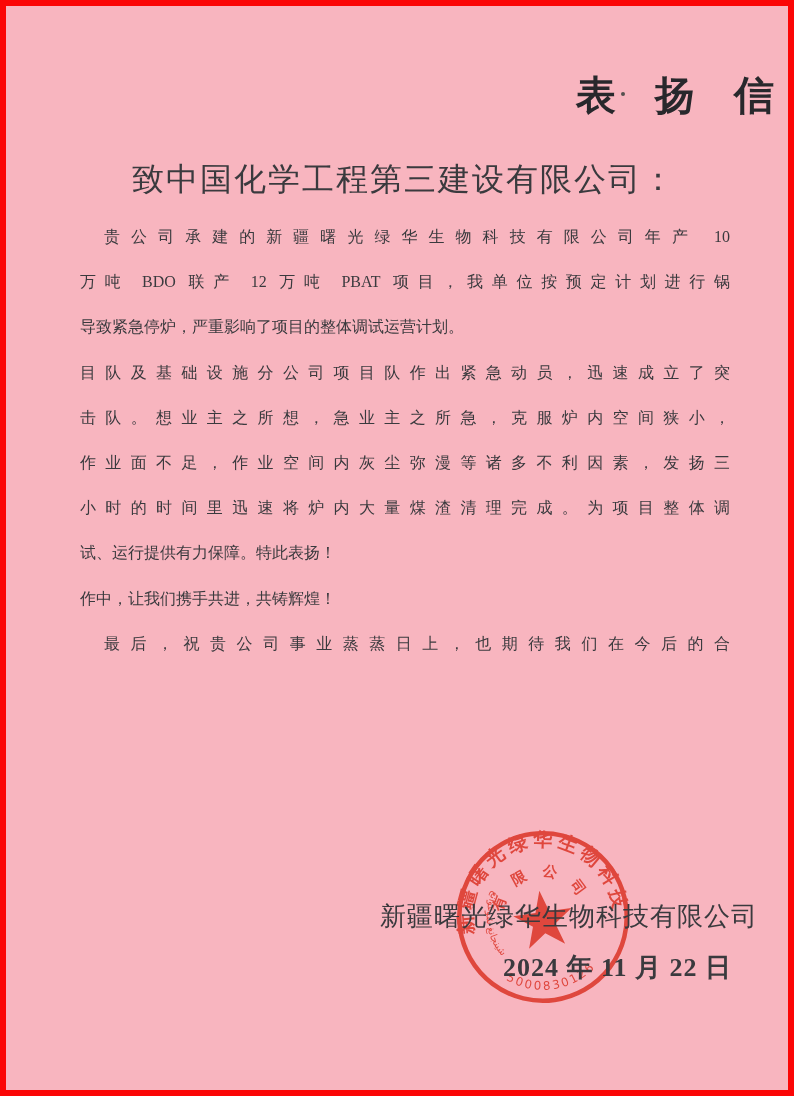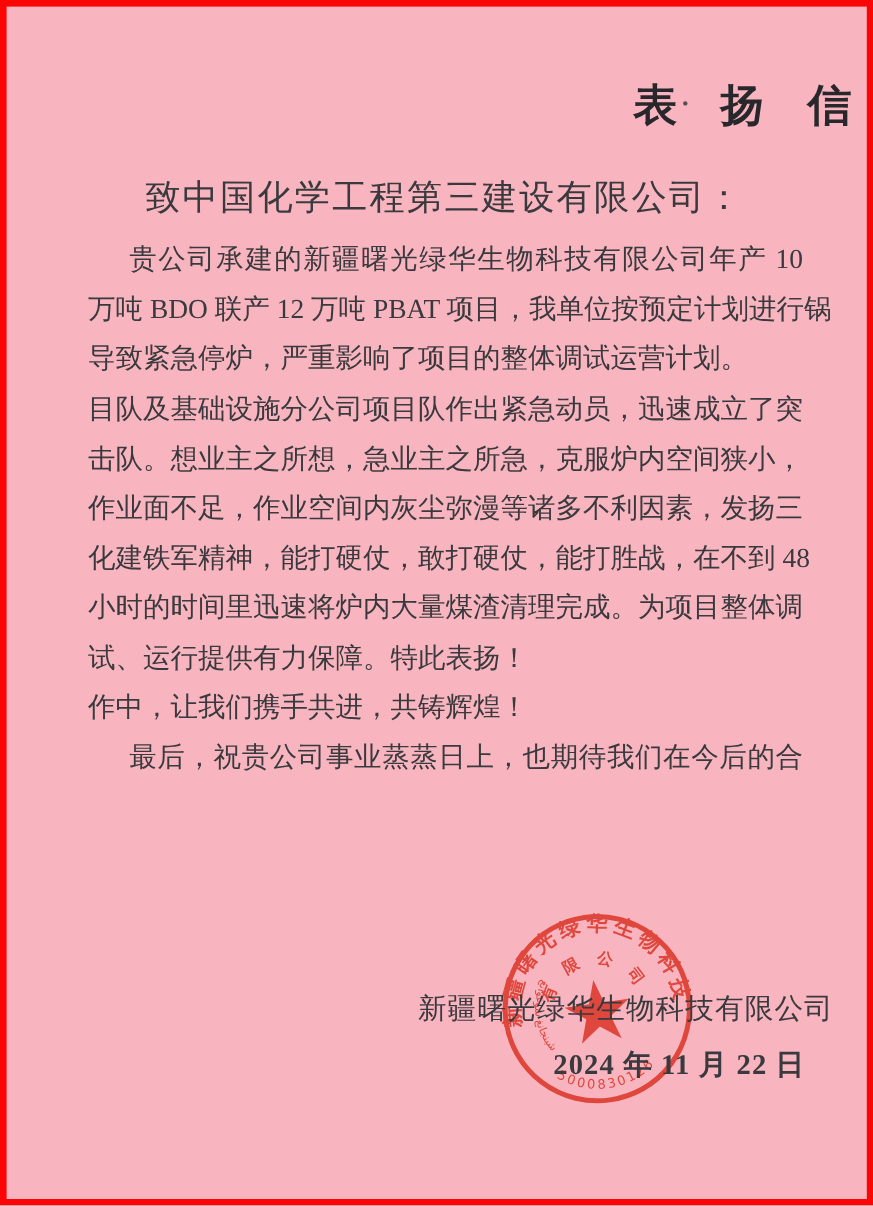--- a/index.html
+++ b/index.html
@@ -48,21 +48,21 @@
     left: 86px;
     font-size: 32px;
     letter-spacing: 2px;
     margin-left: 40px;
   }
   .body-lines {
     position: absolute;
     top: 208px;
     left: 74px;
     width: 650px;
-    font-size: 25px;
+    font-size: 16px;
   }
   .line {
     height: 45.2px;
     line-height: 45.2px;
     text-align: justify;
     text-align-last: justify;
     white-space: nowrap;
   }
   .line.indent { text-indent: 1.5em; }
   .line.para-end { text-align-last: left; }
@@ -107,21 +107,20 @@
 
   <div class="salutation">致中国化学工程第三建设有限公司：</div>
 
   <div class="body-lines">
     <div class="line indent">贵公司承建的新疆曙光绿华生物科技有限公司年产 10</div>
     <div class="line">万吨 BDO 联产 12 万吨 PBAT 项目，我单位按预定计划进行锅</div>
     <div class="line para-end">导致紧急停炉，严重影响了项目的整体调试运营计划。</div>
     <div class="line">目队及基础设施分公司项目队作出紧急动员，迅速成立了突</div>
     <div class="line">击队。想业主之所想，急业主之所急，克服炉内空间狭小，</div>
     <div class="line">作业面不足，作业空间内灰尘弥漫等诸多不利因素，发扬三</div>
-    <div class="line">化建铁军精神，能打硬仗，敢打硬仗，能打胜战，在不到 48</div>
     <div class="line">小时的时间里迅速将炉内大量煤渣清理完成。为项目整体调</div>
     <div class="line para-end">试、运行提供有力保障。特此表扬！</div>
     <div class="line para-end">作中，让我们携手共进，共铸辉煌！</div>
     <div class="line indent">最后，祝贵公司事业蒸蒸日上，也期待我们在今后的合</div>
   </div>
 
   <svg class="seal" viewBox="0 0 200 200">
     <defs>
       <path id="arcOuter" d="M 26.7 126.7 A 78 78 0 1 1 173.3 126.7" fill="none"></path>
       <path id="arcInner" d="M 57.7 84.6 A 45 45 0 0 1 142.3 84.6" fill="none"></path>

